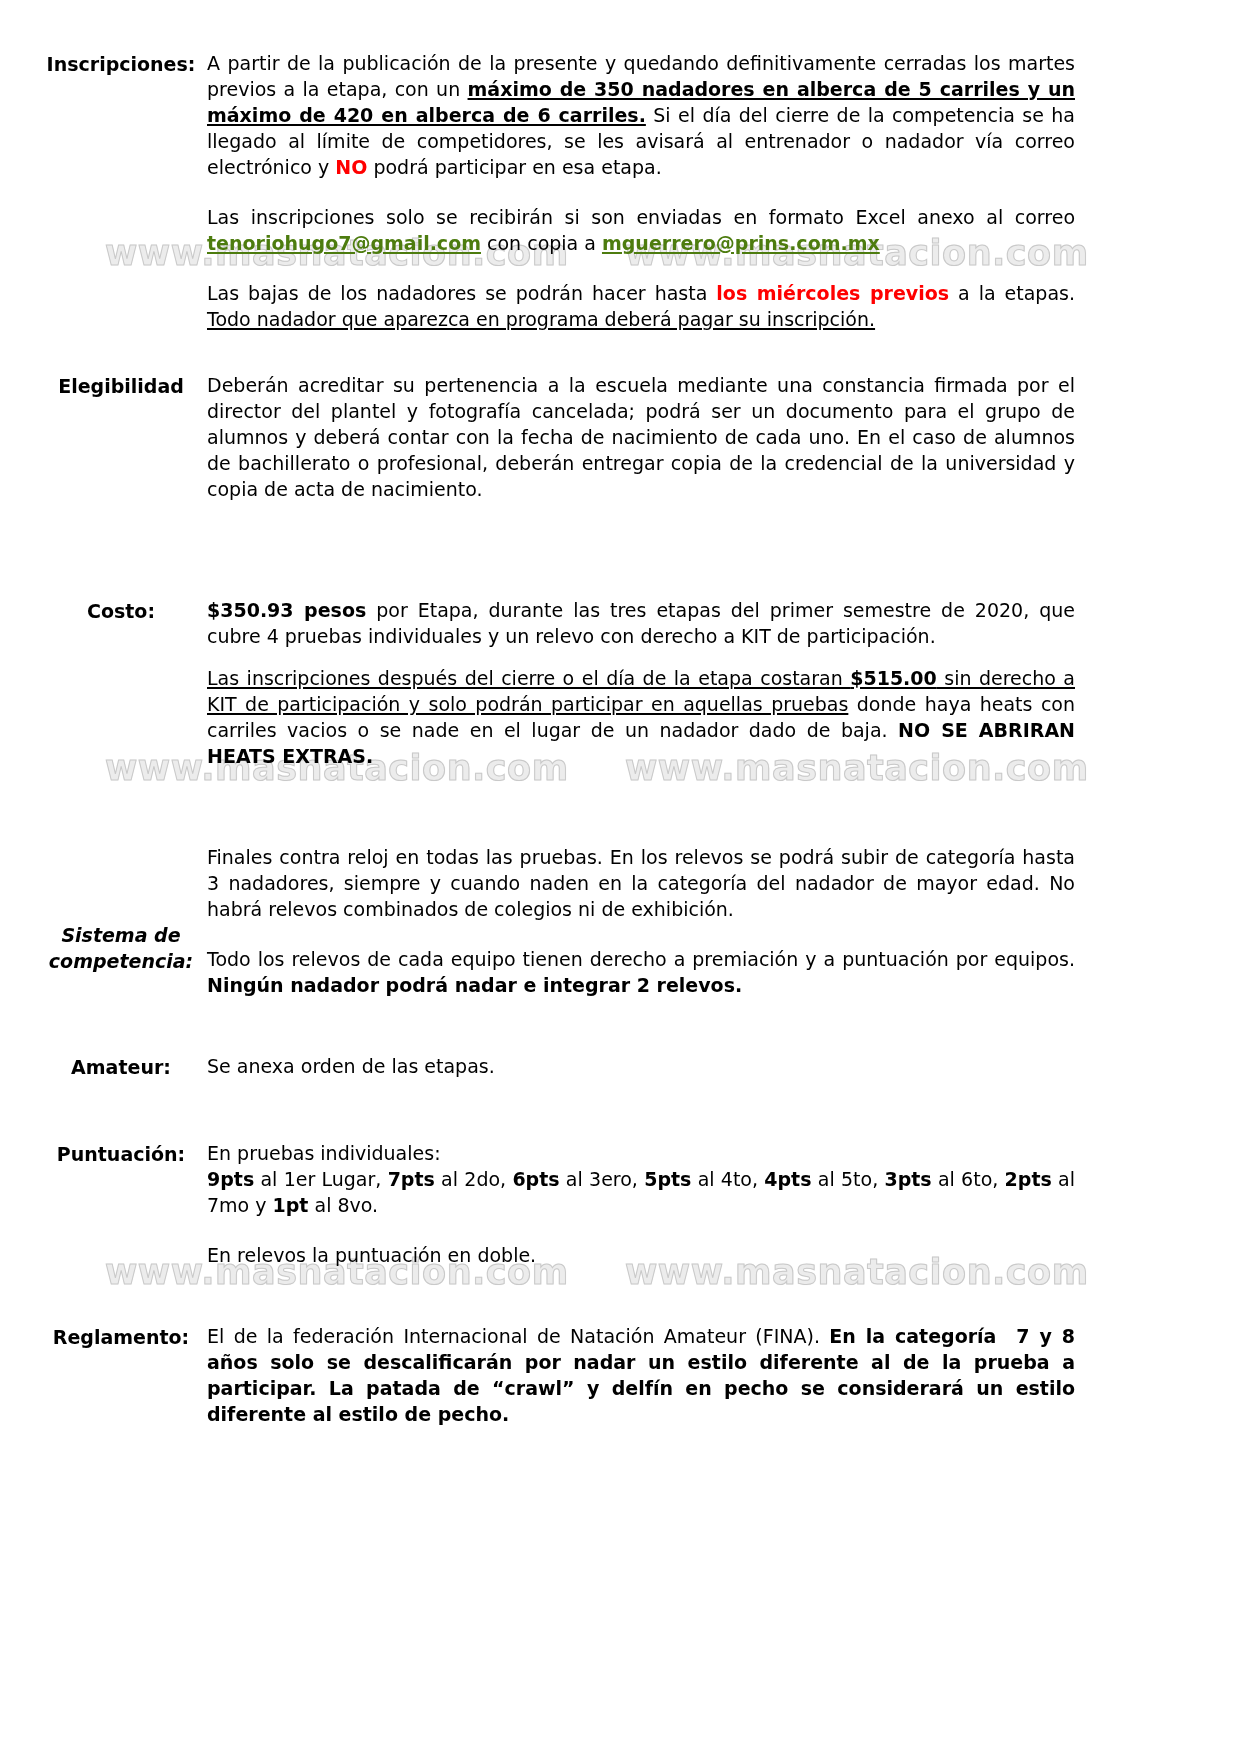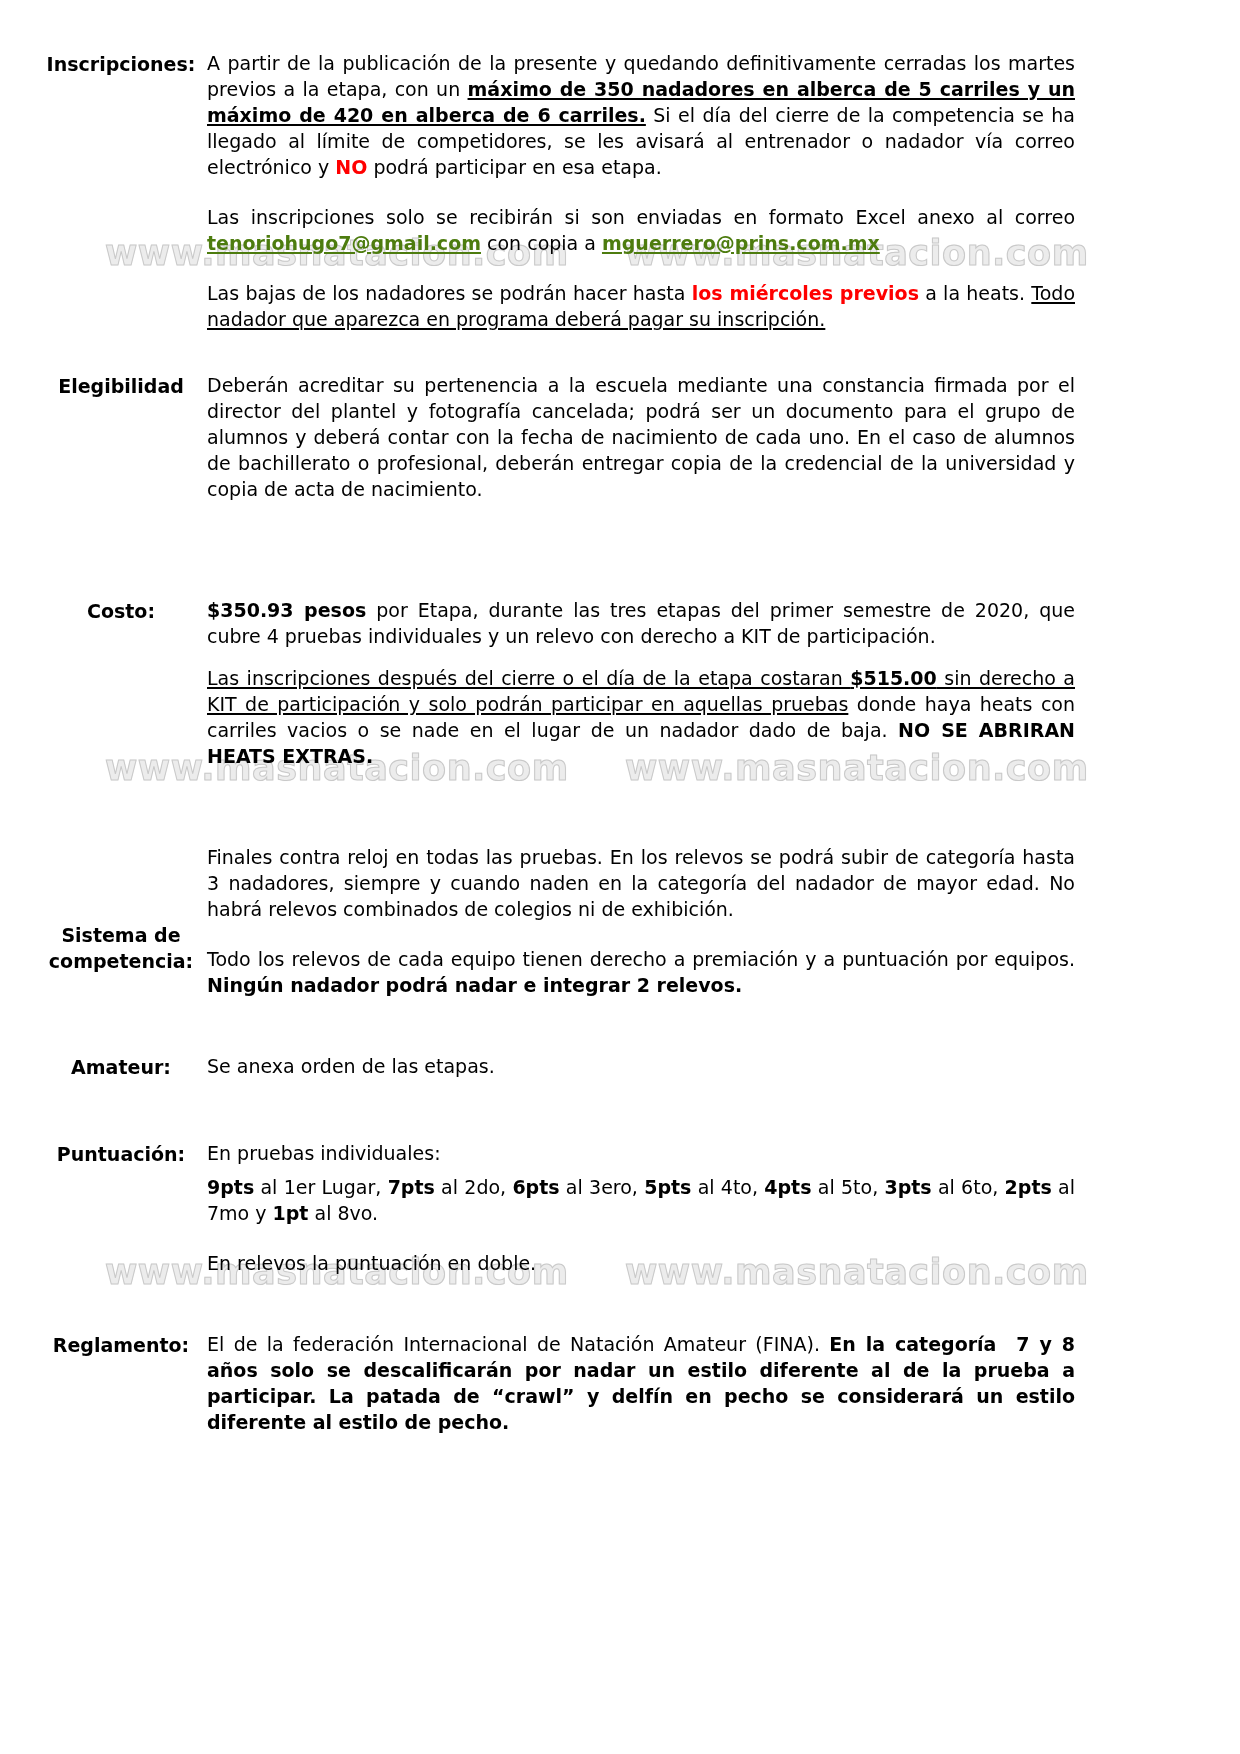--- a/index.html
+++ b/index.html
@@ -53,44 +53,44 @@
     text-decoration: underline;
     text-decoration-thickness: 2px;
     text-underline-offset: 2px;
   }
   .red { color: #ff0000; }
   .link { color: #4d7c0f; font-weight: 700; cursor: pointer; }
   .sec-elegibilidad { margin-top: 40px; }
   .sec-costo { margin-top: 95px; }
   .sec-costo .para + .para { margin-top: 16px; }
   .sec-sistema { margin-top: 75px; }
-  .sec-sistema .label { padding-top: 78px; }
+  .sec-sistema .label { padding-top: 78px; font-style: italic; }
   .sec-pruebas { margin-top: 55px; }
   .sec-puntuacion { margin-top: 60px; }
-  .sec-puntuacion .para.points-line { margin-top: 8px; }
+  .sec-puntuacion .para.points-line { margin-top: 0; }
   .sec-reglamento { margin-top: 55px; }
 </style>
 </head>
 <body>
 
 <span class="wm" style="left:105px; top:233px;">www.masnatacion.com</span>
 <span class="wm" style="left:625px; top:233px;">www.masnatacion.com</span>
 <span class="wm" style="left:105px; top:748px;">www.masnatacion.com</span>
 <span class="wm" style="left:625px; top:748px;">www.masnatacion.com</span>
 <span class="wm" style="left:105px; top:1252px;">www.masnatacion.com</span>
 <span class="wm" style="left:625px; top:1252px;">www.masnatacion.com</span>
 
 <div class="doc">
 
   <section class="sec sec-inscripciones">
     <div class="label">Inscripciones:</div>
     <div class="content">
       <p class="para"><span>A partir de la publicación de la presente y quedando definitivamente cerradas los martes previos a la etapa, con un </span><span class="b u">máximo de 350 nadadores en alberca de 5 carriles y un máximo de 420 en alberca de 6 carriles.</span><span> Si el día del cierre de la competencia se ha llegado al límite de competidores, se les avisará al entrenador o nadador vía correo electrónico y </span><span class="b red">NO</span><span> podrá participar en esa etapa.</span></p>
       <p class="para"><span>Las inscripciones solo se recibirán si son enviadas en formato Excel anexo al correo </span><span class="link">tenoriohugo7@gmail.com</span><span> con copia a </span><span class="link">mguerrero@prins.com.mx</span></p>
-      <p class="para"><span>Las bajas de los nadadores se podrán hacer hasta </span><span class="b red">los miércoles previos</span><span> a la heats. </span><span class="u">Todo nadador que aparezca en programa deberá pagar su inscripción.</span></p>
+      <p class="para"><span>Las bajas de los nadadores se podrán hacer hasta </span><span class="b red">los miércoles previos</span><span> a la etapas. </span><span class="u">Todo nadador que aparezca en programa deberá pagar su inscripción.</span></p>
     </div>
   </section>
 
   <section class="sec sec-elegibilidad">
     <div class="label">Elegibilidad</div>
     <div class="content">
       <p class="para"><span>Deberán acreditar su pertenencia a la escuela mediante una constancia firmada por el director del plantel y fotografía cancelada; podrá ser un documento para el grupo de alumnos y deberá contar con la fecha de nacimiento de cada uno. En el caso de alumnos de bachillerato o profesional, deberán entregar copia de la credencial de la universidad y copia de acta de nacimiento.</span></p>
     </div>
   </section>
 

